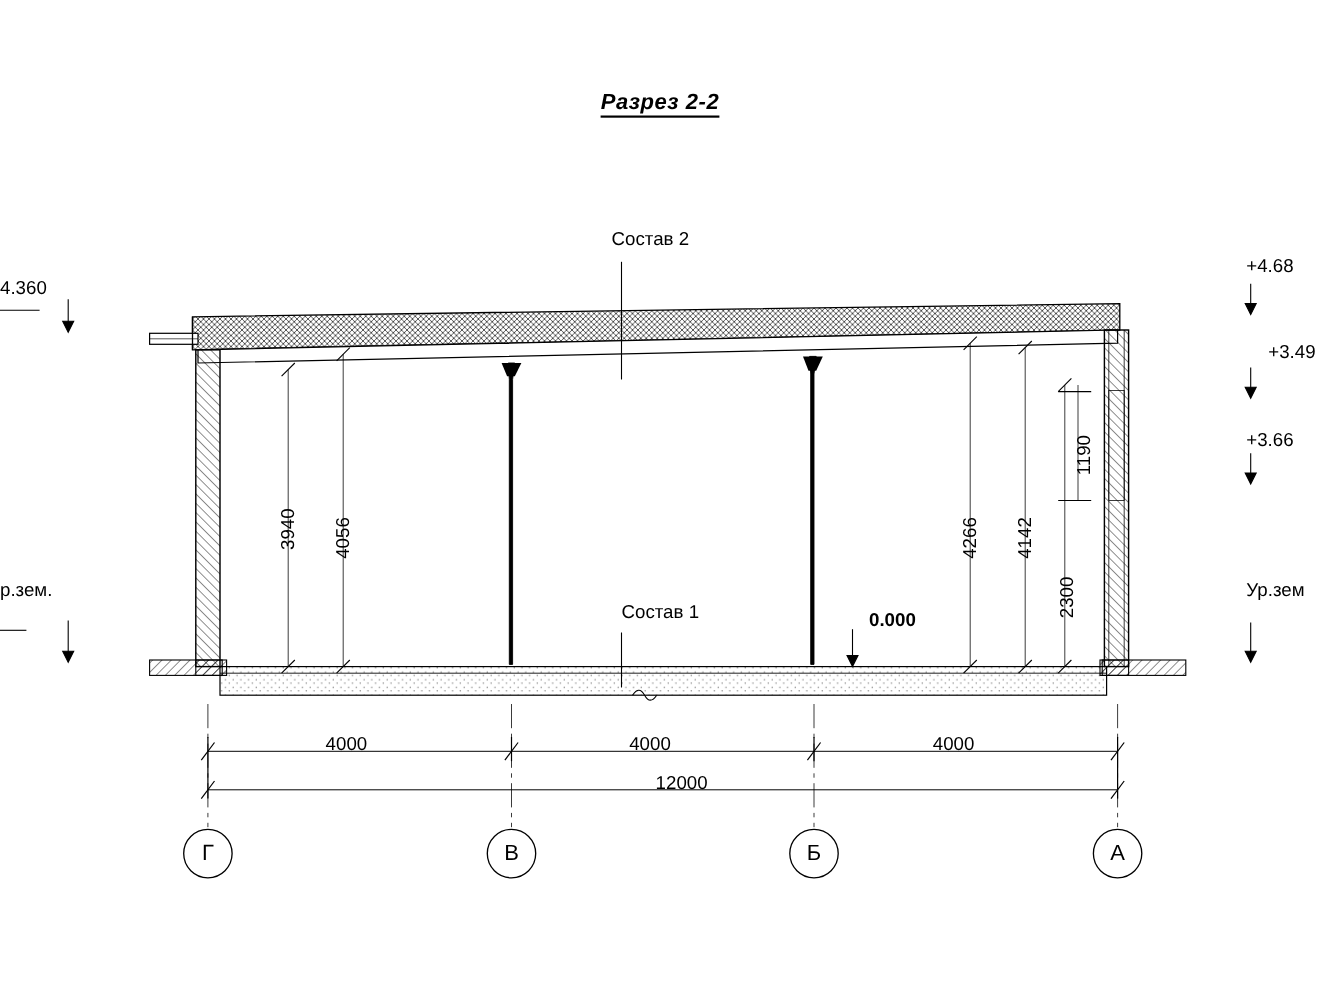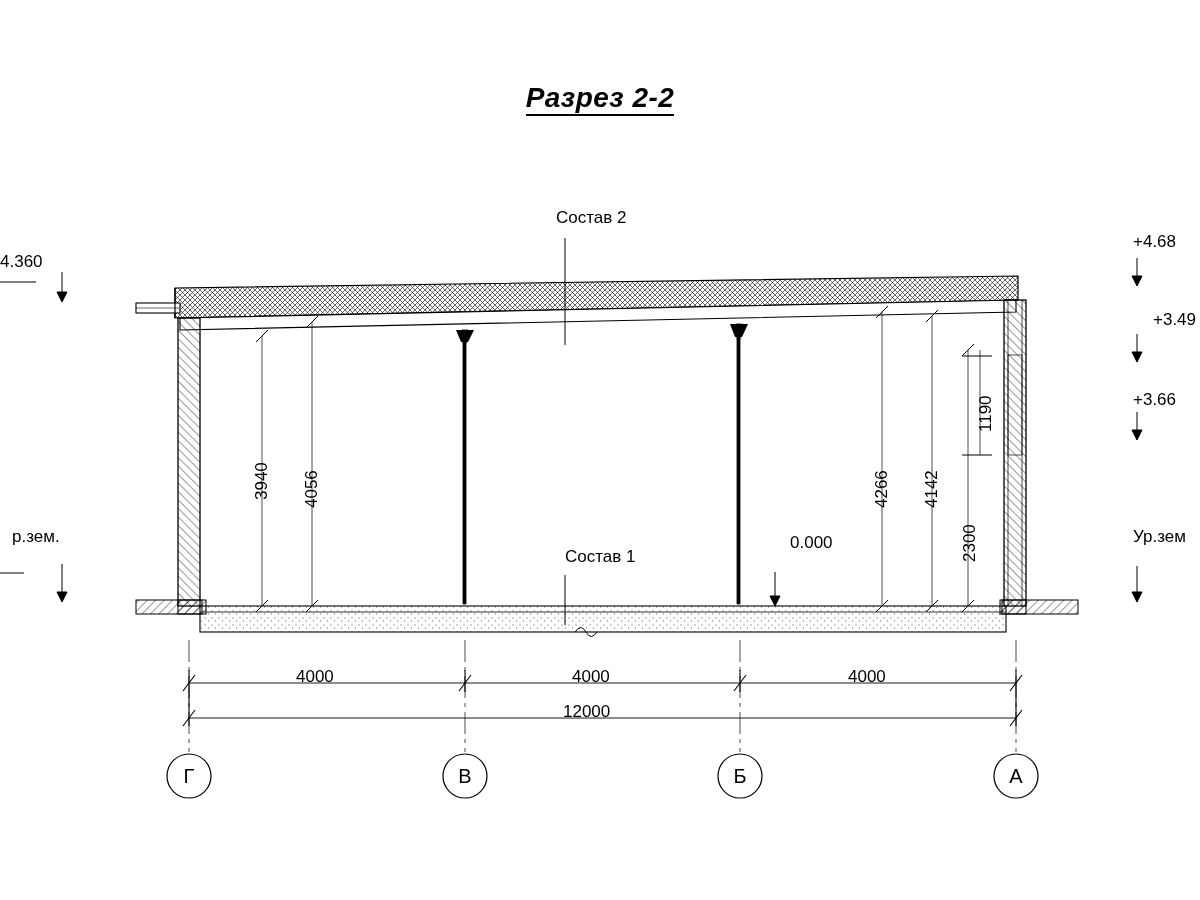--- a/index.html
+++ b/index.html
@@ -22,21 +22,21 @@
     top: 0;
     width: 1200px;
     height: 900px;
   }
   .ttl {
     position: absolute;
     left: 0;
     top: 82px;
     width: 1200px;
     text-align: center;
-    font-size: 28px;
+    font-size: 20px;
     font-style: italic;
     font-weight: bold;
     letter-spacing: 0.5px;
   }
   .ttl span {
     border-bottom: 2px solid #000;
     padding-bottom: 1px;
   }
   .lbl {
     position: absolute;
@@ -207,41 +207,41 @@
         <line x1="189" y1="670" x2="189" y2="726"></line>
         <line x1="465" y1="670" x2="465" y2="692"></line>
         <line x1="740" y1="670" x2="740" y2="692"></line>
         <line x1="1016" y1="670" x2="1016" y2="726"></line>
       </g>
     </g>
   </svg>
 
   <div class="lbl" style="left:556px; top:208px;">Состав 2</div>
   <div class="lbl" style="left:565px; top:547px;">Состав 1</div>
-  <div class="lbl" style="left:790px; top:533px;">0.000</div>
+  <div class="lbl" style="left:790px; top:554px;font-weight:bold;">0.000</div>
 
   <div class="lbl" style="left:0px; top:252px;">4.360</div>
-  <div class="lbl" style="left:0px; top:527px;margin-left:12px;">р.зем.</div>
+  <div class="lbl" style="left:0px; top:527px;">р.зем.</div>
 
   <div class="lbl" style="left:1133px; top:232px;text-align:right;">+4.68</div>
   <div class="lbl" style="left:1133px; top:310px;margin-left:20px;">+3.49</div>
   <div class="lbl" style="left:1133px; top:390px;">+3.66</div>
   <div class="lbl" style="left:1133px; top:527px;">Ур.зем</div>
 
   <div class="lbl vert" style="left:252px; top:500px;">3940</div>
   <div class="lbl vert" style="left:302px; top:508px;">4056</div>
 
   <div class="lbl vert" style="left:872px; top:508px;">4266</div>
   <div class="lbl vert" style="left:922px; top:508px;">4142</div>
   <div class="lbl vert" style="left:976px; top:432px;">1190</div>
   <div class="lbl vert" style="left:960px; top:562px;">2300</div>
 
   <div class="lbl" style="left:296px; top:667px;">4000</div>
   <div class="lbl" style="left:572px; top:667px;">4000</div>
   <div class="lbl" style="left:848px; top:667px;">4000</div>
-  <div class="lbl" style="left:563px; top:702px;">12000</div>
+  <div class="lbl" style="left:596px; top:702px;">12000</div>
 
   <div class="grid-ltr" style="left:169px; top:765px;">Г</div>
   <div class="grid-ltr" style="left:445px; top:765px;">В</div>
   <div class="grid-ltr" style="left:720px; top:765px;">Б</div>
   <div class="grid-ltr" style="left:996px; top:765px;">А</div>
 
 </div>
 
 </body></html>

